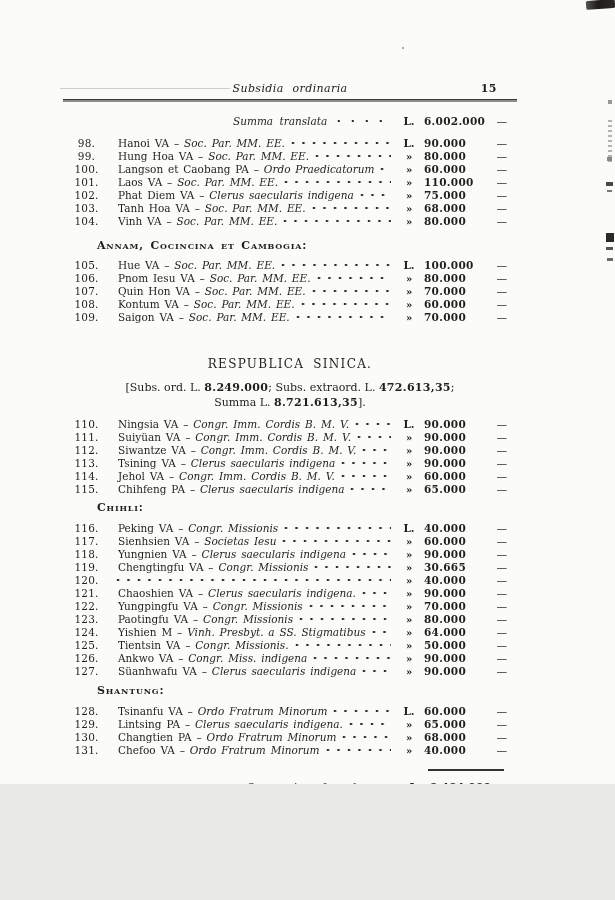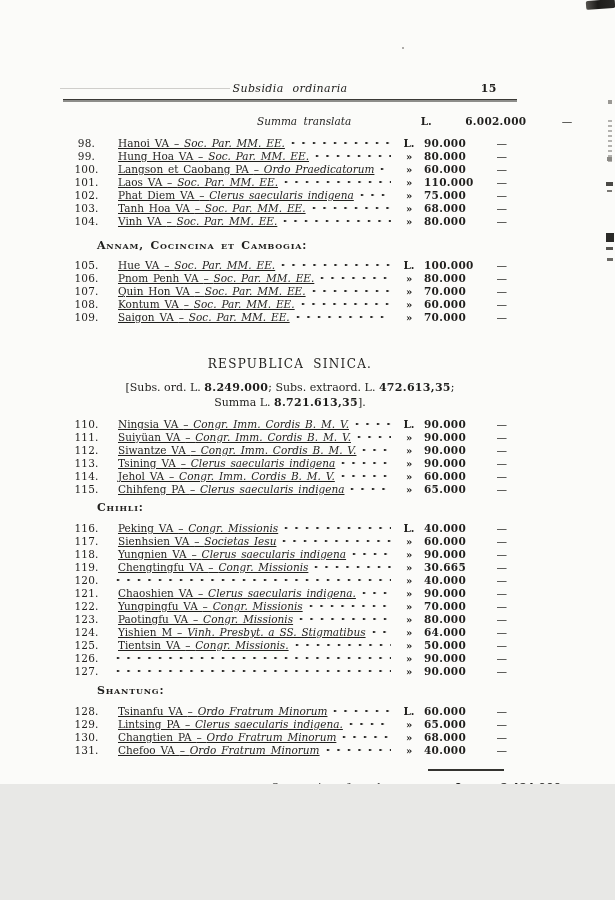--- a/index.html
+++ b/index.html
@@ -19,31 +19,31 @@
   .rh-title{position:absolute;left:0;right:0;text-align:center;font-style:italic;word-spacing:5px;letter-spacing:.4px;color:#232220;}
   .rh-page{position:absolute;right:20px;top:0;font-weight:bold;letter-spacing:.5px;}
   .header-rule{position:absolute;left:0;top:99px;width:454px;height:2px;background:#39383590;border-top:1px solid #3a3936;}
   .ghost-line{position:absolute;left:-3px;top:88px;width:170px;height:1px;background:#cfcecb;}
 
   
   .main{position:absolute;left:0;top:112px;width:454px;}
 
   .row{display:flex;align-items:baseline;height:13px;line-height:13px;font-size:10.5px;padding-right:10px;}
   .num{width:47px;text-align:center;flex:none;letter-spacing:.2px;}
-  .desc{margin-left:8px;white-space:nowrap;flex:none;word-spacing:1.5px;text-decoration:underline;}
+  .desc{margin-left:8px;white-space:nowrap;flex:none;word-spacing:1.5px;}
   .order{font-style:italic;}
   .leader{flex:1 1 0;min-width:0;height:13px;margin:0 3px;
     background-image:radial-gradient(circle at 5px 9px,#2b2a28 1.05px,rgba(0,0,0,0) 1.5px);
     background-size:10.5px 13px;background-repeat:repeat-x;}
   .cur{width:30px;flex:none;text-align:center;font-weight:bold;}
   .cur.small{font-size:10px;}
   .amt{width:65px;flex:none;font-weight:bold;letter-spacing:.3px;}
   .dash{width:18px;flex:none;text-align:right;}
 
-  .summa{margin-bottom:9px;gap:24px;}
+  .summa{margin-bottom:9px;}
   .summa .label{font-style:italic;word-spacing:3px;flex:none;}
   .summa .lead-sp{flex:1 1 0;min-width:0;height:13px;margin:0 6px;
     background-image:radial-gradient(circle at 7px 9px,#2b2a28 1.05px,rgba(0,0,0,0) 1.5px);
     background-size:14px 13px;background-repeat:repeat-x;background-position:right 0;}
   .summa .spacer{width:170px;flex:none;}
   .summa.transferenda{margin-top:7px;transform:translateX(6px);}
   .summa.transferenda .spacer{width:178px;}
 
   .group-heading{margin-left:34px;height:13px;line-height:13px;font-size:11px;
     font-variant:small-caps;font-weight:bold;letter-spacing:.8px;word-spacing:2px;}
@@ -193,21 +193,21 @@
     <span class="num">105.</span>
     <span class="desc"><span>Hue VA </span><span>– </span><span class="order">Soc. Par. MM. EE.</span></span>
     <span class="leader"></span>
     <span class="cur">L.</span>
     <span class="amt">100.000</span>
     <span class="dash">—</span>
   </div>
 
   <div class="row">
     <span class="num">106.</span>
-    <span class="desc"><span>Pnom Penh VA </span><span>– </span><span class="order">Soc. Par. MM. EE.</span></span>
+    <span class="desc"><span>Pnom Iesu VA </span><span>– </span><span class="order">Soc. Par. MM. EE.</span></span>
     <span class="leader"></span>
     <span class="cur small">»</span>
     <span class="amt">80.000</span>
     <span class="dash">—</span>
   </div>
 
   <div class="row">
     <span class="num">107.</span>
     <span class="desc"><span>Quin Hon VA </span><span>– </span><span class="order">Soc. Par. MM. EE.</span></span>
     <span class="leader"></span>
@@ -389,28 +389,30 @@
     <span class="num">125.</span>
     <span class="desc"><span>Tientsin VA </span><span>– </span><span class="order">Congr. Missionis.</span></span>
     <span class="leader"></span>
     <span class="cur small">»</span>
     <span class="amt">50.000</span>
     <span class="dash">—</span>
   </div>
 
   <div class="row">
     <span class="num">126.</span>
+    <span class="desc"><span>Ankwo VA </span><span>– </span><span class="order">Congr. Miss. indigena</span></span>
     <span class="leader"></span>
     <span class="cur small">»</span>
     <span class="amt">90.000</span>
     <span class="dash">—</span>
   </div>
 
   <div class="row">
     <span class="num">127.</span>
+    <span class="desc"><span>Süanhwafu VA </span><span>– </span><span class="order">Clerus saecularis indigena</span></span>
     <span class="leader"></span>
     <span class="cur small">»</span>
     <span class="amt">90.000</span>
     <span class="dash">—</span>
   </div>
 </div>
   </div>
 
   <div class="group">
     <div class="group-heading">Shantung:</div>

